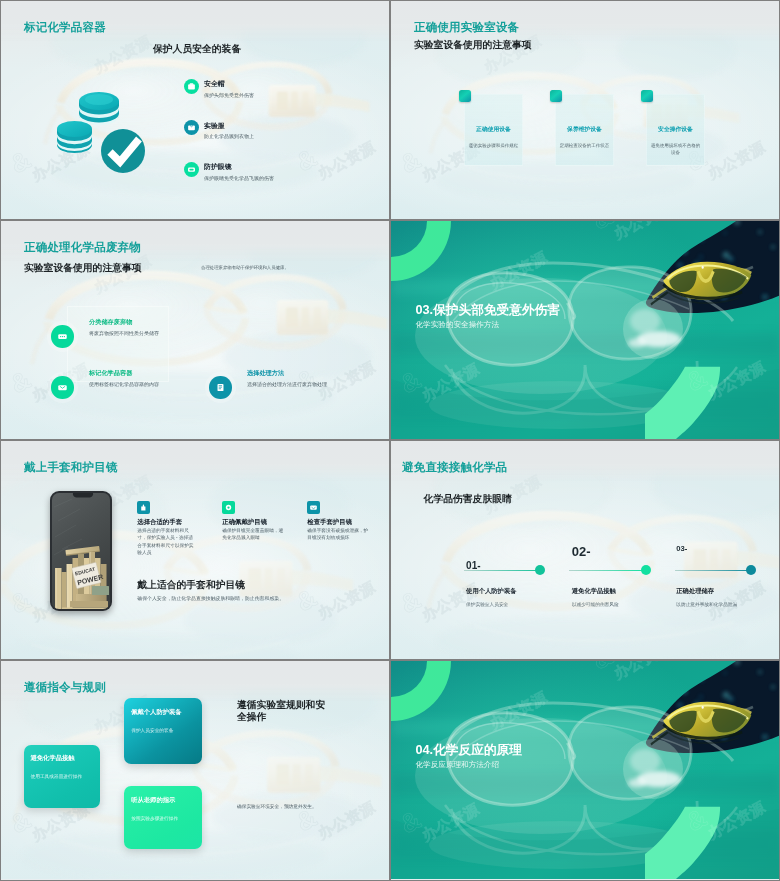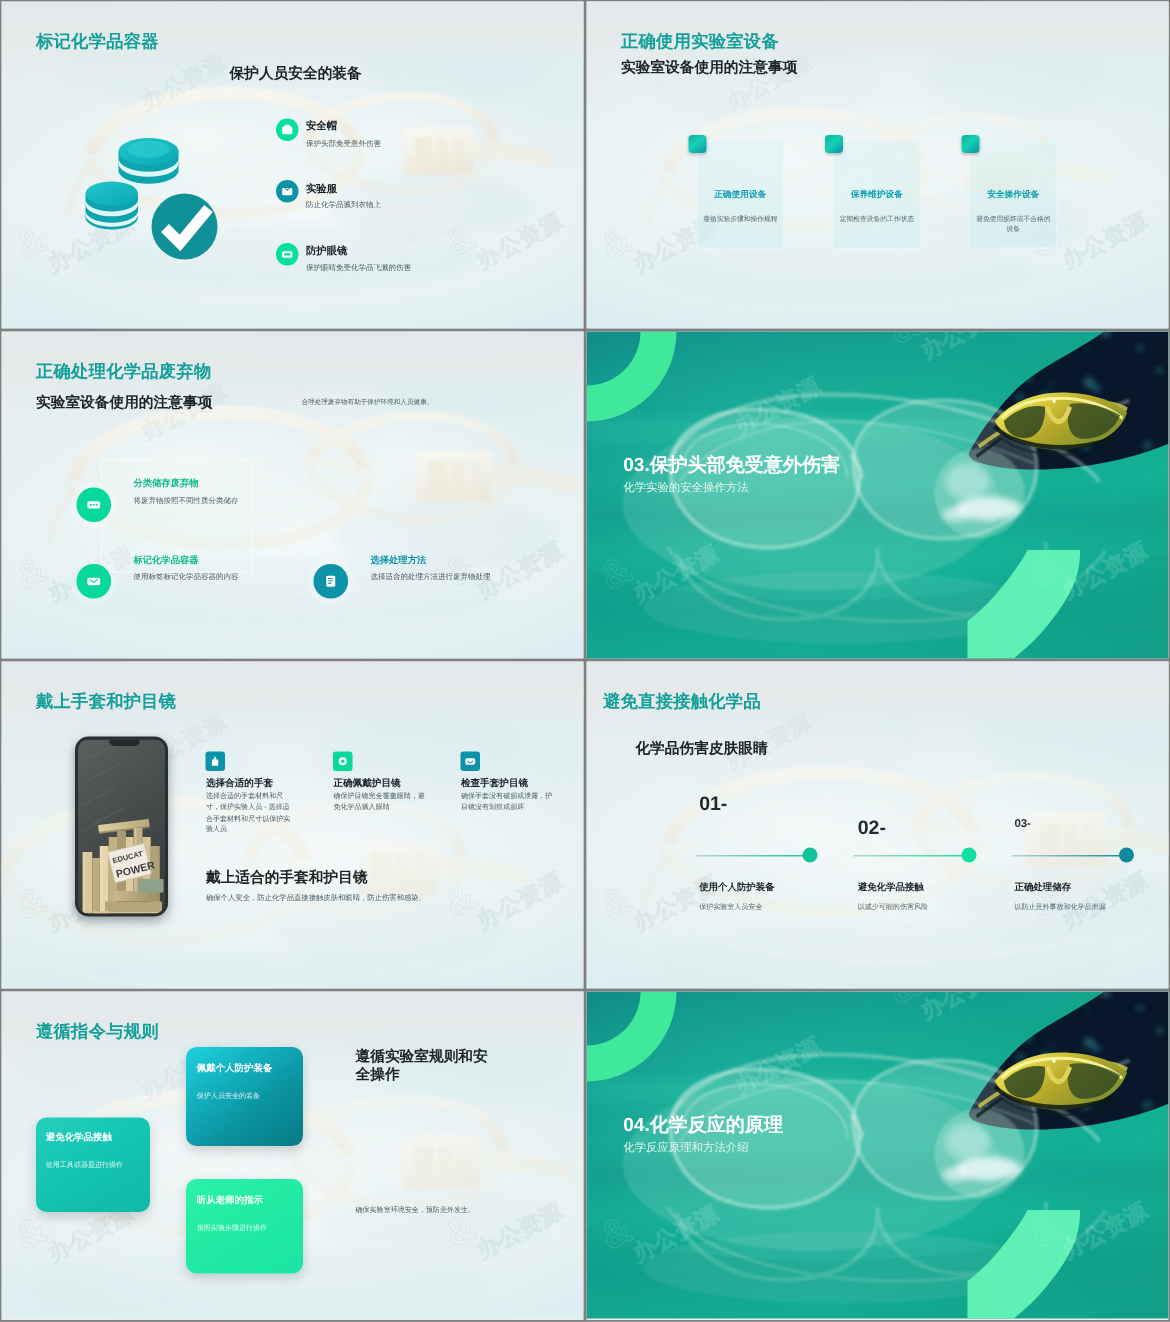--- a/index.html
+++ b/index.html
@@ -863,21 +863,21 @@
         <div class="wm lg" style="left:290px;top:150px;transform:rotate(-28deg)">&amp;</div>
         <div class="wm" style="left:314px;top:166px;transform:rotate(-28deg)">办公资源</div>
         <div class="wm" style="left:90px;top:60px;transform:rotate(-28deg);opacity:.65">办公资源</div>
       </div>
       <div class="topwash"></div>
 
       <div class="stitle" style="left:11px;top:19px;font-size:11.5px">避免直接接触化学品</div>
       <div class="sheadline" style="left:32.6px;top:52px;font-size:9.8px">化学品伤害皮肤眼睛</div>
 
       <div>
-        <div class="tl-num" style="left:75.1px;top:87px;font-size:13px">01-</div>
+        <div class="tl-num" style="left:75.1px;top:119px;font-size:10px">01-</div>
         <div class="tl-line" style="left:72.5px;top:128.6px;width:77px;background:linear-gradient(90deg,#b4d4cd,#12c39a)"></div>
         <div class="tl-dot" style="left:144.1px;top:124.1px;width:10px;height:10px;background:#12c39a"></div>
         <div class="tl-name" style="left:75.1px;top:145.5px;font-size:6.3px">使用个人防护装备</div>
         <div class="tl-desc" style="left:75.1px;top:160px;font-size:4.7px">保护实验室人员安全</div>
       </div>
       <div>
         <div class="tl-num" style="left:180.8px;top:103px;font-size:13px">02-</div>
         <div class="tl-line" style="left:178px;top:128.6px;width:77px;background:linear-gradient(90deg,#b4d4cd,#12e0a0)"></div>
         <div class="tl-dot" style="left:249.6px;top:124.1px;width:10px;height:10px;background:#12e0a0"></div>
         <div class="tl-name" style="left:180.8px;top:145.5px;font-size:6.3px">避免化学品接触</div>

